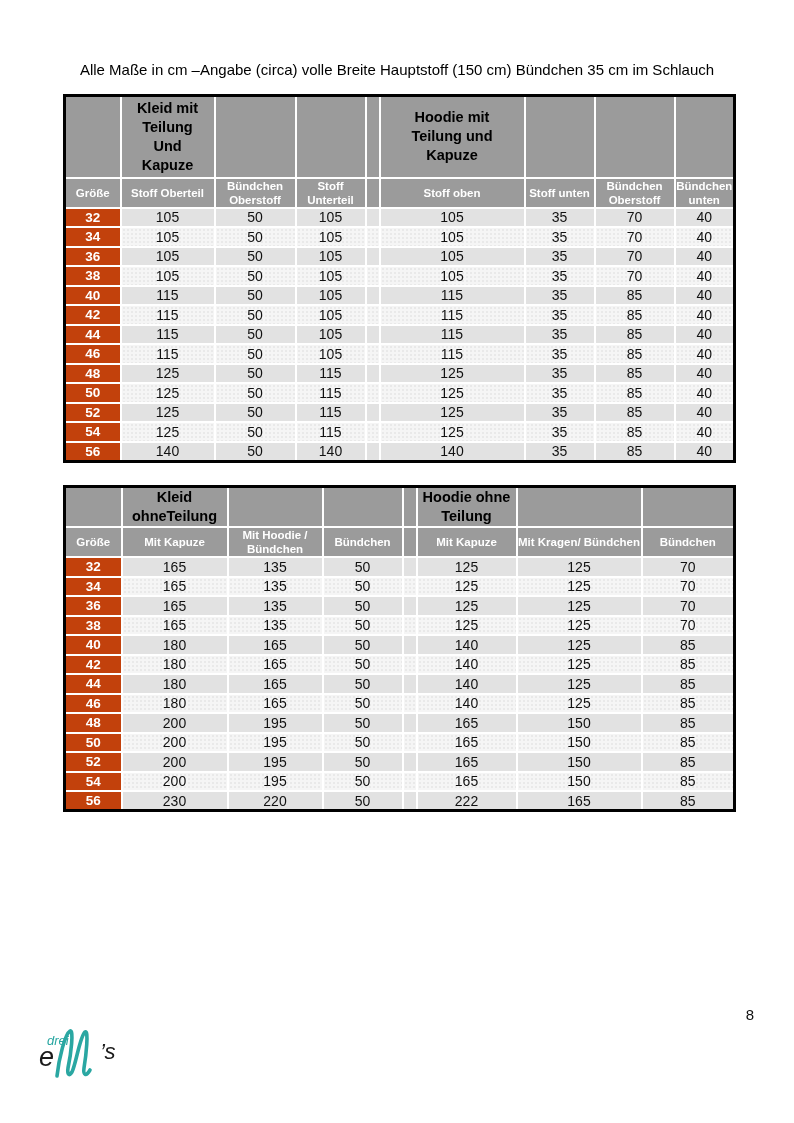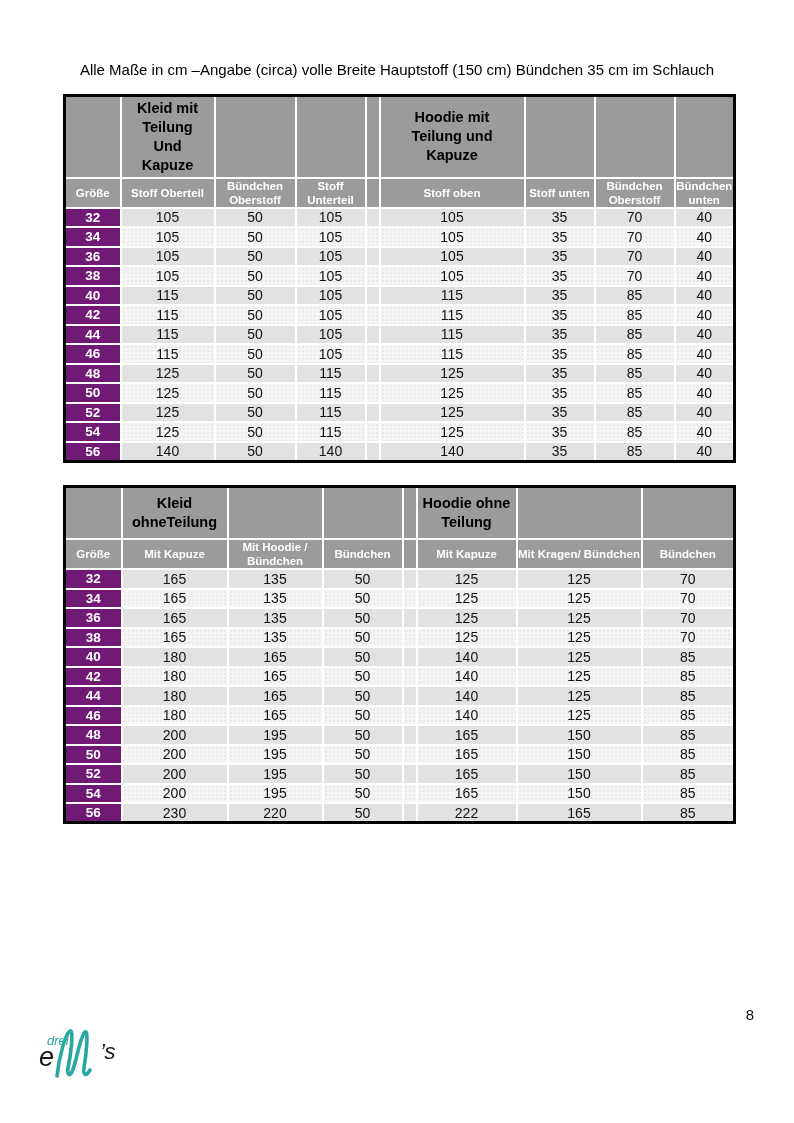--- a/index.html
+++ b/index.html
@@ -30,29 +30,29 @@
     text-align:center;
     vertical-align:middle;
     overflow:hidden;
   }
   .hgray{background:#9b9b9b;}
   .group-cell{
     color:#000;font-weight:bold;font-size:14.5px;line-height:19px;
     white-space:pre-line;
   }
   tr.group-t1{height:82px;}
-  tr.group-t2{height:53px;margin-left:22px;}
+  tr.group-t2{height:41px;margin-left:22px;}
   .col-head{
     color:#ffffff;font-weight:bold;font-size:11.5px;line-height:14px;
     padding:2px 1px;
   }
   tr.cols-row{height:24px;}
   tbody tr{height:19.5px;}
   td.size-cell{
-    background:#701a75;color:#ffffff;font-weight:bold;font-size:13.5px;
+    background:#c2410c;color:#ffffff;font-weight:bold;font-size:13.5px;
   }
   td.val{font-size:14px;color:#111;}
   tr.row-solid td.val{background:#e2e2e2;}
   tr.row-dot td.val{
     background-color:#f5f5f5;
     background-image:radial-gradient(circle, #dedede 24%, rgba(0,0,0,0) 26%);
     background-size:4px 4px;
   }
 
   .page-number{

